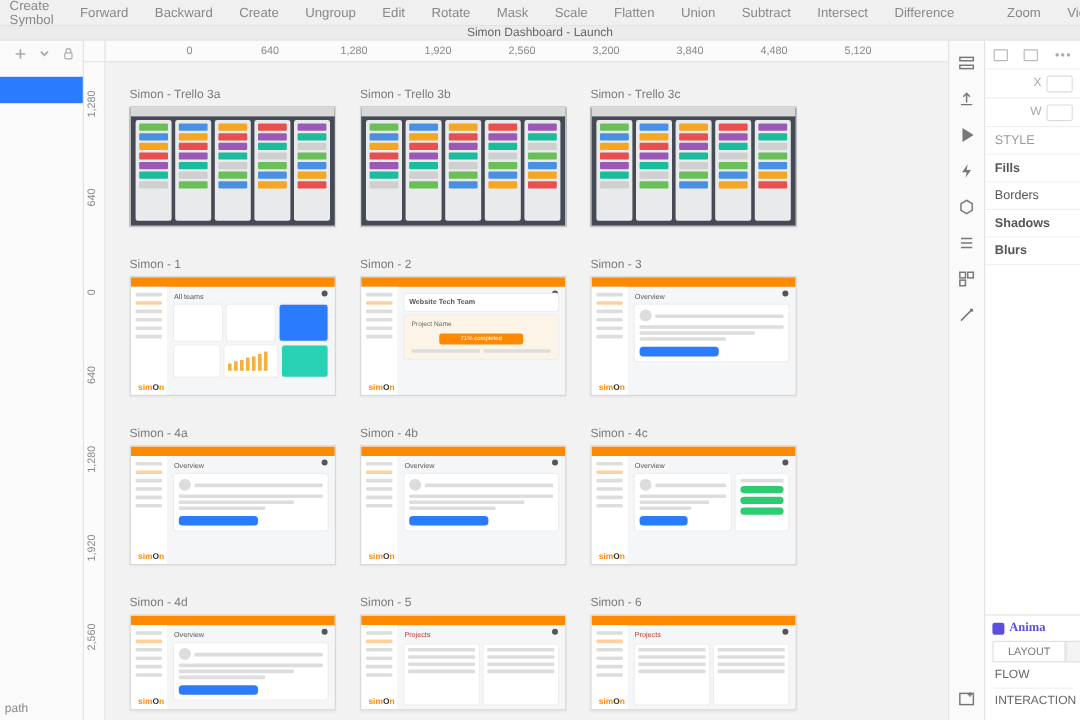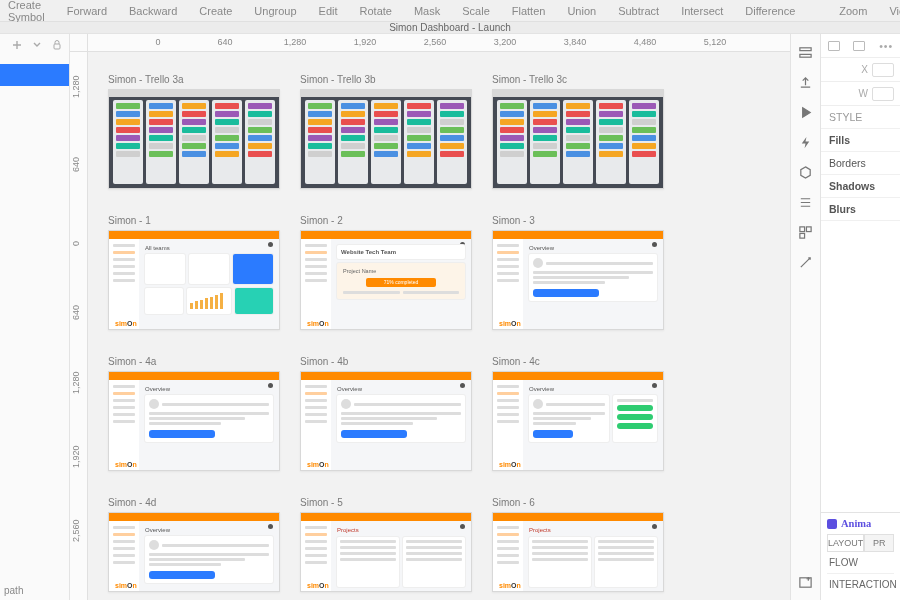--- a/index.html
+++ b/index.html
@@ -75,21 +75,21 @@
   .inspector { width: 80px; background:#ffffff; border-left:1px solid #e3e3e3; display:flex; flex-direction:column; font-size:10.5px; color:#555;}
   .insp-top { height:24px; border-bottom:1px solid #eee; display:flex; align-items:center; justify-content:space-around; }
   .insp-top .mini{width:12px;height:10px;border:1px solid #bbb;border-radius:1px;}
   .insp-top .dots{letter-spacing:1px;color:#aaa;}
   .insp-section { padding: 5px 8px; border-bottom:1px solid #f0f0f0; }
   .insp-gap{flex:1;}
   .anima-box{border-top:1px solid #e3e3e3; padding:5px 6px;}
   .anima-title{display:flex;align-items:center;gap:4px;color:#5c4fe0;font-weight:600;font-family:Liberation Serif, serif;}
   .anima-title .sq{width:10px;height:10px;background:#5c4fe0;border-radius:2px;}
   .anima-tabs{display:flex;margin-top:5px;font-size:9px;color:#777;}
-  .anima-tabs span{flex:1;text-align:center;padding:3px 0;background:#f4f4f4;border:1px solid #e0e0e0;}
+  .anima-tabs span{flex:1;text-align:center;padding:3px 12px;background:#f4f4f4;border:1px solid #e0e0e0;}
   .anima-row{padding:5px 2px;border-bottom:1px solid #f0f0f0;font-size:10px;color:#666;}
   .xw { height:24px; border-bottom:1px solid #eee; display:flex; align-items:center; justify-content:flex-end; padding-right:6px; gap:4px; color:#aaa; font-size:10px;}
   .xw .field{width:22px;height:14px;border:1px solid #ddd;border-radius:2px;}
 
   
   .ruler-v .tk{position:absolute;left:1px;font-size:9px;transform:rotate(-90deg);transform-origin:left top;white-space:nowrap;color:#888;}
 </style>
 </head>
 <body>
 

